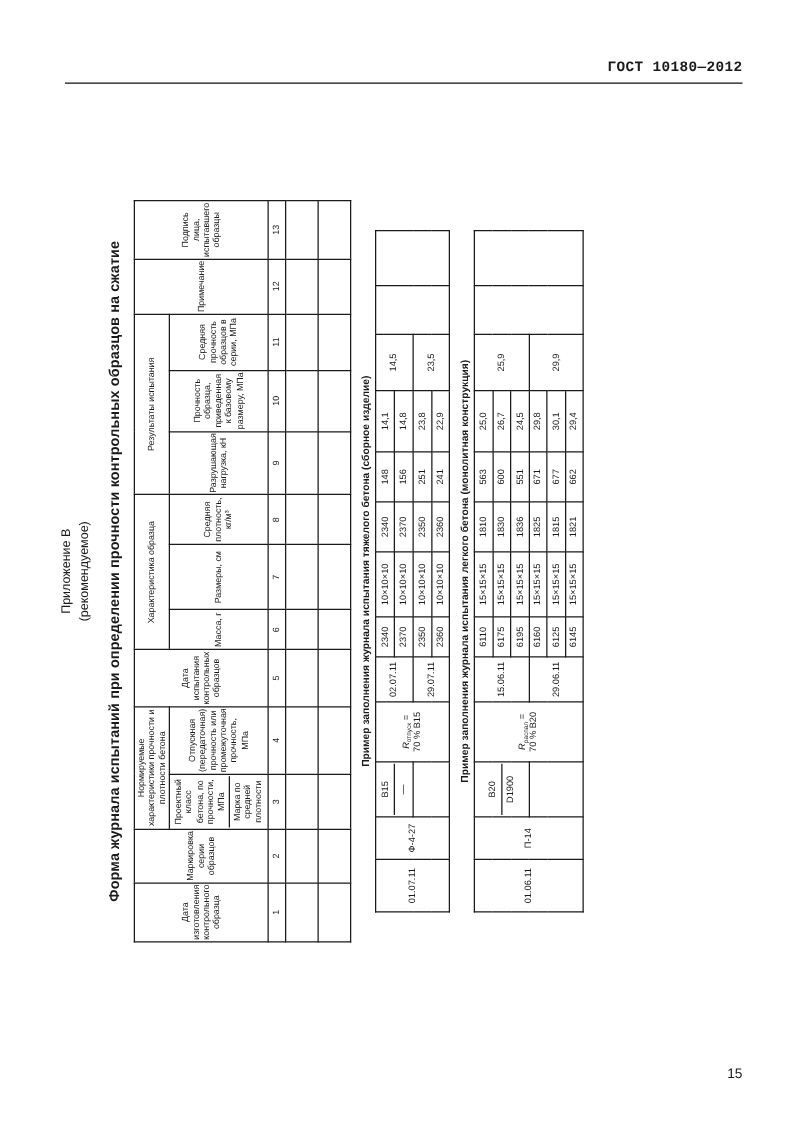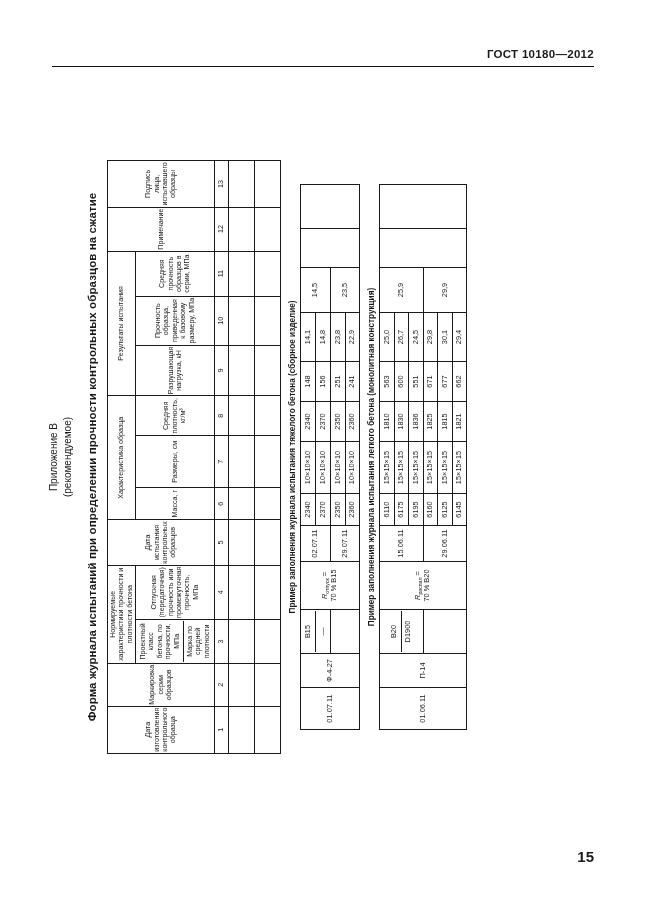--- a/index.html
+++ b/index.html
@@ -25,37 +25,38 @@
 
   
   .running-head {
     position: absolute;
     top: 48px;
     right: 52px;
     font-size: 11.5px;
     font-weight: bold;
     letter-spacing: 0.3px;
     white-space: nowrap;
+    font-family: Liberation Mono, monospace;
   }
   .rule-top {
     position: absolute;
     top: 66px;
     left: 52px;
     right: 52px;
     height: 1px;
     background: #111;
   }
 
   
   .page-number {
     position: absolute;
     bottom: 48px;
     right: 52px;
-    font-size: 15px;
-    font-weight: bold;
+    font-size: 11px;
+    font-weight: normal;
   }
 
   
   .stage-wrap {
     position: absolute;
     left: 0;
     top: 0;
     width: 646px;
     height: 913px;
   }

